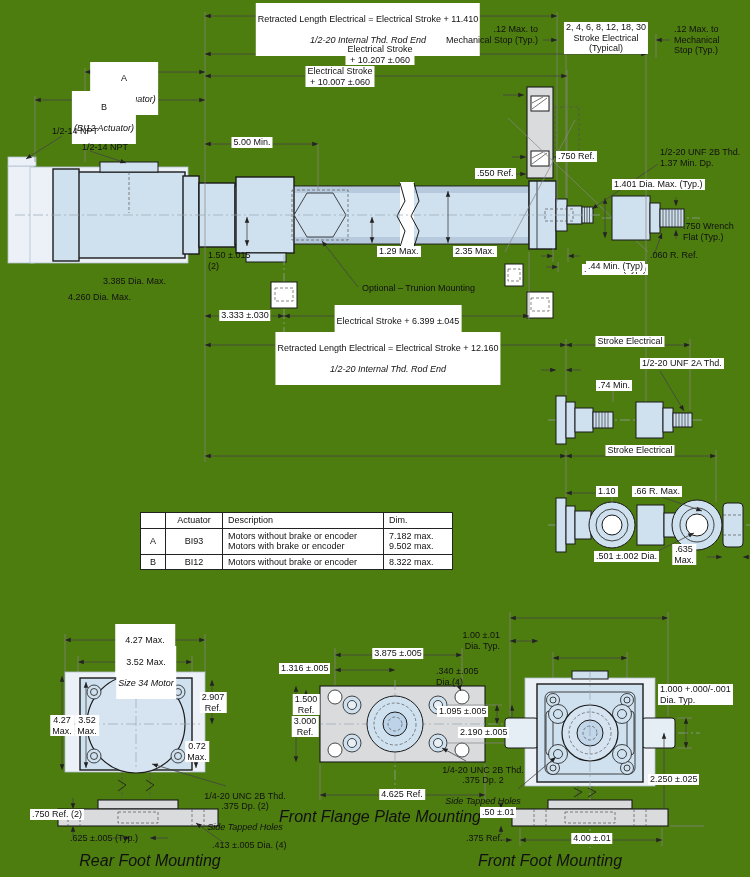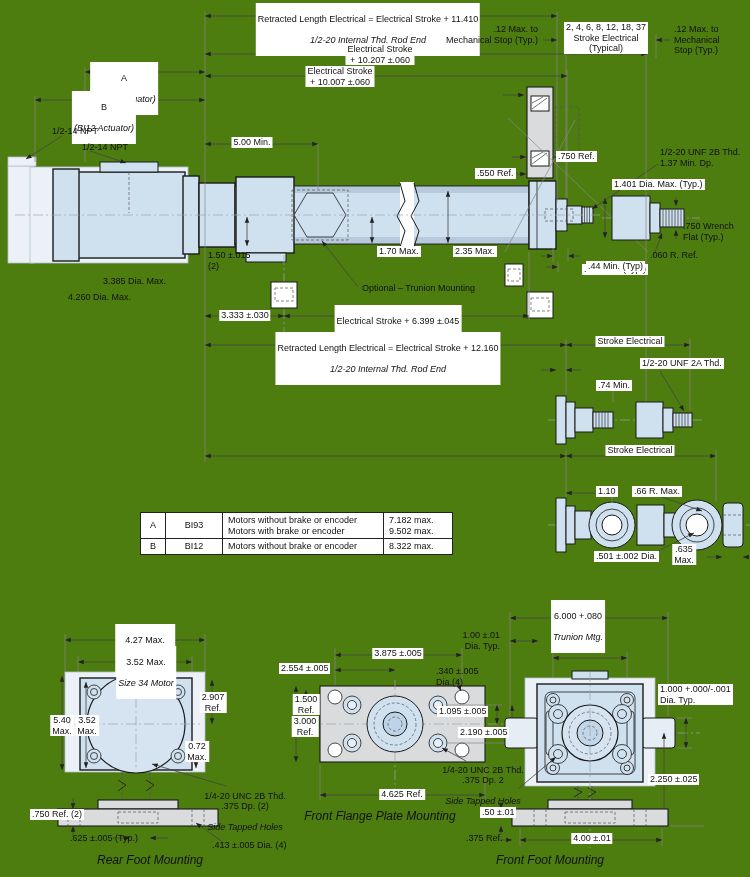--- a/index.html
+++ b/index.html
@@ -5,21 +5,21 @@
   html,body{margin:0;padding:0;background:#fff;}
   .sheet{position:relative;width:750px;height:877px;background:#4d7c0f;overflow:hidden;
          font-family:"Liberation Sans",sans-serif;color:#111;}
   .sheet svg{position:absolute;left:0;top:0;z-index:0;}
   .lbl{position:absolute;font-size:9px;line-height:10.5px;white-space:pre-line;z-index:2;}
   .c{transform:translateX(-50%);text-align:center;}
   .r{text-align:right;}
   .bg{background:#fff;padding:0 2px;}
   .it{font-style:italic;}
   .ln{display:block;}
-  .title{font-size:12px;line-height:13px;font-style:italic;}
+  .title{font-size:16px;line-height:13px;font-style:italic;}
   .spec{position:absolute;left:140px;top:512px;z-index:2;border-collapse:collapse;background:#fff;
         font-size:9px;line-height:10.5px;border:1.5px solid #222;}
   .spec th,.spec td{border:1px solid #222;padding:2px 5px;font-weight:normal;text-align:left;
         vertical-align:middle;white-space:pre-line;}
   .spec .k{width:14px;text-align:center;}
   .spec .act{width:46px;text-align:center;}
   .spec .dsc{width:150px;}
   .spec .dm{width:58px;}
   
   .out{fill:#cfe0ee;stroke:#1a1a1a;stroke-width:1.4;}
@@ -388,40 +388,40 @@
   <div class="lbl c bg" style="left:124px;top:62px">
     <span class="ln">A</span>
     <span class="ln it">(BP93 Actuator)</span>
   </div>
   <div class="lbl c bg" style="left:104px;top:91px">
     <span class="ln">B</span>
     <span class="ln it">(BI12 Actuator)</span>
   </div>
   <div class="lbl r" style="left:400px;top:24px;width:138px">.12 Max. to
 Mechanical Stop (Typ.)</div>
-  <div class="lbl c bg" style="left:606px;top:22px">2, 4, 6, 8, 12, 18, 37
+  <div class="lbl c bg" style="left:606px;top:22px">2, 4, 6, 8, 12, 18, 30
 Stroke Electrical
 (Typical)</div>
   <div class="lbl" style="left:674px;top:24px">.12 Max. to
 Mechanical
 Stop (Typ.)</div>
   <div class="lbl" style="left:52px;top:126px">1/2-14 NPT</div>
   <div class="lbl" style="left:82px;top:142px">1/2-14 NPT</div>
   <div class="lbl c bg" style="left:252px;top:137px">5.00 Min.</div>
   <div class="lbl bg" style="left:556px;top:151px">.750 Ref.</div>
   <div class="lbl bg" style="left:475px;top:168px">.550 Ref.</div>
   <div class="lbl" style="left:660px;top:147px">1/2-20 UNF 2B Thd.
 1.37 Min. Dp.</div>
   <div class="lbl bg" style="left:612px;top:179px">1.401 Dia. Max. (Typ.)</div>
   <div class="lbl" style="left:683px;top:221px">.750 Wrench
 Flat (Typ.)</div>
   <div class="lbl" style="left:650px;top:250px">.060 R. Ref.</div>
   <div class="lbl" style="left:208px;top:250px">1.50 ±.015
 (2)</div>
-  <div class="lbl bg" style="left:377px;top:246px">1.70 Max.</div>
+  <div class="lbl bg" style="left:377px;top:246px">1.29 Max.</div>
   <div class="lbl bg" style="left:453px;top:246px">2.35 Max.</div>
   <div class="lbl bg" style="left:582px;top:264px">.625 Ref. (Typ.)</div>
   <div class="lbl bg" style="left:586px;top:261px">.44 Min. (Typ)</div>
   <div class="lbl" style="left:103px;top:276px">3.385 Dia. Max.</div>
   <div class="lbl" style="left:68px;top:292px">4.260 Dia. Max.</div>
   <div class="lbl" style="left:362px;top:283px">Optional – Trunion Mounting</div>
   <div class="lbl c bg" style="left:245px;top:310px">3.333 ±.030</div>
   <div class="lbl c bg" style="left:398px;top:305px">
     <span class="ln">Electrical Stroke + 6.399 ±.045</span>
     <span class="ln it">Foot Mounting</span>
@@ -435,20 +435,26 @@
   <div class="lbl bg" style="left:596px;top:380px">.74 Min.</div>
   <div class="lbl c bg" style="left:640px;top:445px">Stroke Electrical</div>
   <div class="lbl bg" style="left:596px;top:486px">1.10</div>
   <div class="lbl bg" style="left:632px;top:486px">.66 R. Max.</div>
   <div class="lbl bg" style="left:594px;top:551px">.501 ±.002 Dia.</div>
   <div class="lbl c bg" style="left:684px;top:544px">.635
 Max.</div>
 
   <table class="spec">
     <tbody>
+        <tr>
+      <th class="k"></th>
+      <th class="act">Actuator</th>
+      <th class="dsc">Description</th>
+      <th class="dm">Dim.</th>
+    </tr>
     <tr>
       <td class="k">A</td>
       <td class="act">BI93</td>
       <td class="dsc">Motors without brake or encoder
 Motors with brake or encoder</td>
       <td class="dm">7.182 max.
 9.502 max.</td>
     </tr>
     <tr>
       <td class="k">B</td>
@@ -462,58 +468,54 @@
   <div class="lbl c bg" style="left:145px;top:624px">
     <span class="ln">4.27 Max.</span>
     <span class="ln it">Size 42 Motor</span>
   </div>
   <div class="lbl c bg" style="left:146px;top:646px">
     <span class="ln">3.52 Max.</span>
     <span class="ln it">Size 34 Motor</span>
   </div>
   <div class="lbl c bg" style="left:213px;top:692px">2.907
 Ref.</div>
-  <div class="lbl c bg" style="left:62px;top:715px">5.40
+  <div class="lbl c bg" style="left:62px;top:715px">4.27
 Max.</div>
   <div class="lbl c bg" style="left:87px;top:715px">3.52
 Max.</div>
   <div class="lbl c bg" style="left:197px;top:741px">0.72
 Max.</div>
   <div class="lbl c" style="left:245px;top:780px">
     <span class="ln">1/4-20 UNC 2B Thd.
 .375 Dp. (2)</span>
     <span class="ln it">Side Tapped Holes</span>
   </div>
   <div class="lbl bg" style="left:30px;top:809px">.750 Ref. (2)</div>
   <div class="lbl" style="left:70px;top:833px">.625 ±.005 (Typ.)</div>
   <div class="lbl" style="left:212px;top:840px">.413 ±.005 Dia. (4)</div>
   <div class="lbl c title" style="left:150px;top:854px">Rear Foot Mounting</div>
 
   <div class="lbl c bg" style="left:398px;top:648px">3.875 ±.005</div>
-  <div class="lbl bg" style="left:279px;top:663px">2.554 ±.005</div>
+  <div class="lbl bg" style="left:279px;top:663px">1.316 ±.005</div>
   <div class="lbl" style="left:436px;top:666px">.340 ±.005
 Dia.(4)</div>
   <div class="lbl c bg" style="left:306px;top:694px">1.500
 Ref.</div>
   <div class="lbl c bg" style="left:305px;top:716px">3.000
 Ref.</div>
   <div class="lbl bg" style="left:437px;top:706px">1.095 ±.005</div>
   <div class="lbl bg" style="left:458px;top:727px">2.190 ±.005</div>
   <div class="lbl c bg" style="left:402px;top:789px">4.625 Ref.</div>
   <div class="lbl c" style="left:483px;top:754px">
     <span class="ln">1/4-20 UNC 2B Thd.
 .375 Dp. 2</span>
     <span class="ln it">Side Tapped Holes</span>
   </div>
   <div class="lbl c title" style="left:380px;top:810px">Front Flange Plate Mounting</div>
 
-  <div class="lbl c bg" style="left:578px;top:600px">
-    <span class="ln">6.000 +.080</span>
-    <span class="ln it">Trunion Mtg.</span>
-  </div>
   <div class="lbl r" style="left:450px;top:630px;width:50px">1.00 ±.01
 Dia. Typ.</div>
   <div class="lbl bg" style="left:658px;top:684px">1.000 +.000/-.001
 Dia. Typ.</div>
   <div class="lbl bg" style="left:648px;top:774px">2.250 ±.025</div>
   <div class="lbl bg" style="left:480px;top:807px">.50 ±.01</div>
   <div class="lbl" style="left:466px;top:833px">.375 Ref.</div>
   <div class="lbl c bg" style="left:592px;top:833px">4.00 ±.01</div>
   <div class="lbl c title" style="left:550px;top:854px">Front Foot Mounting</div>
 

